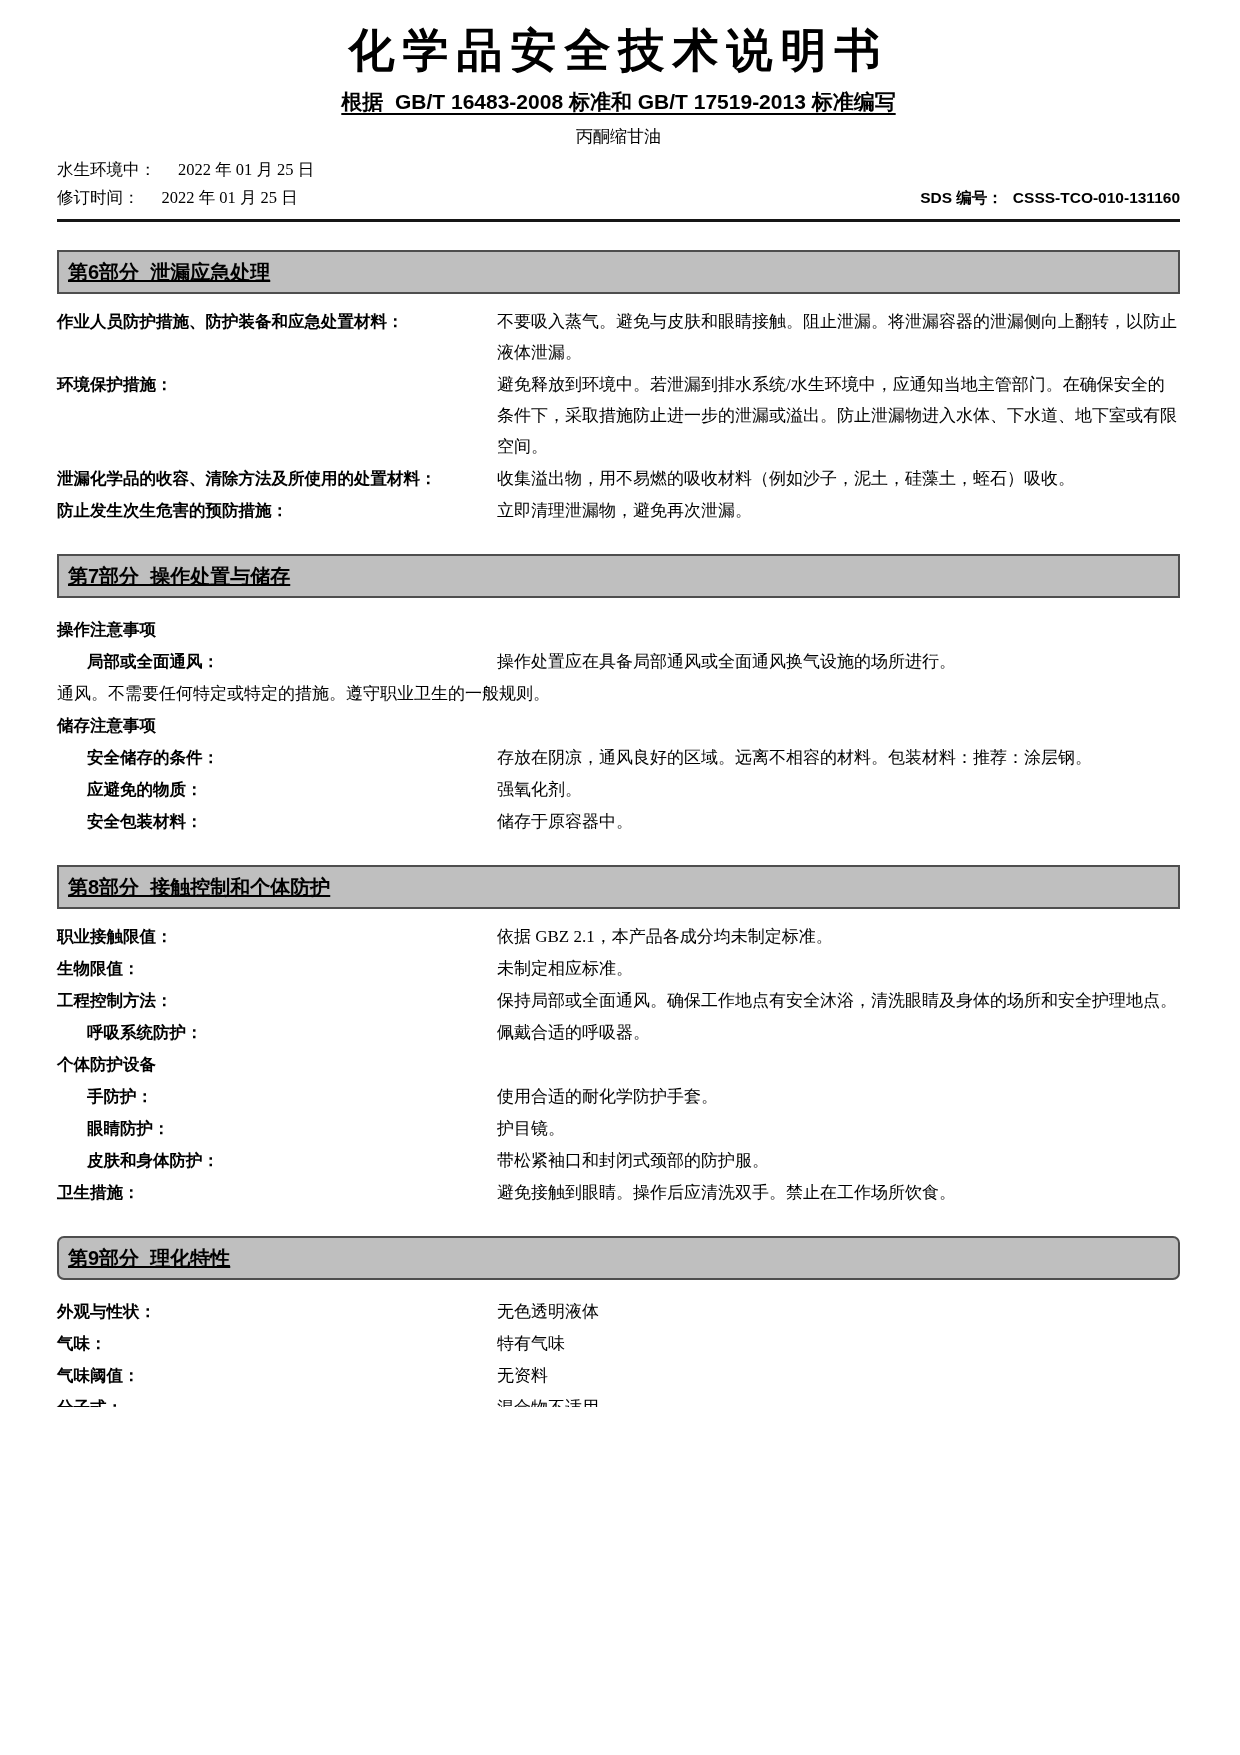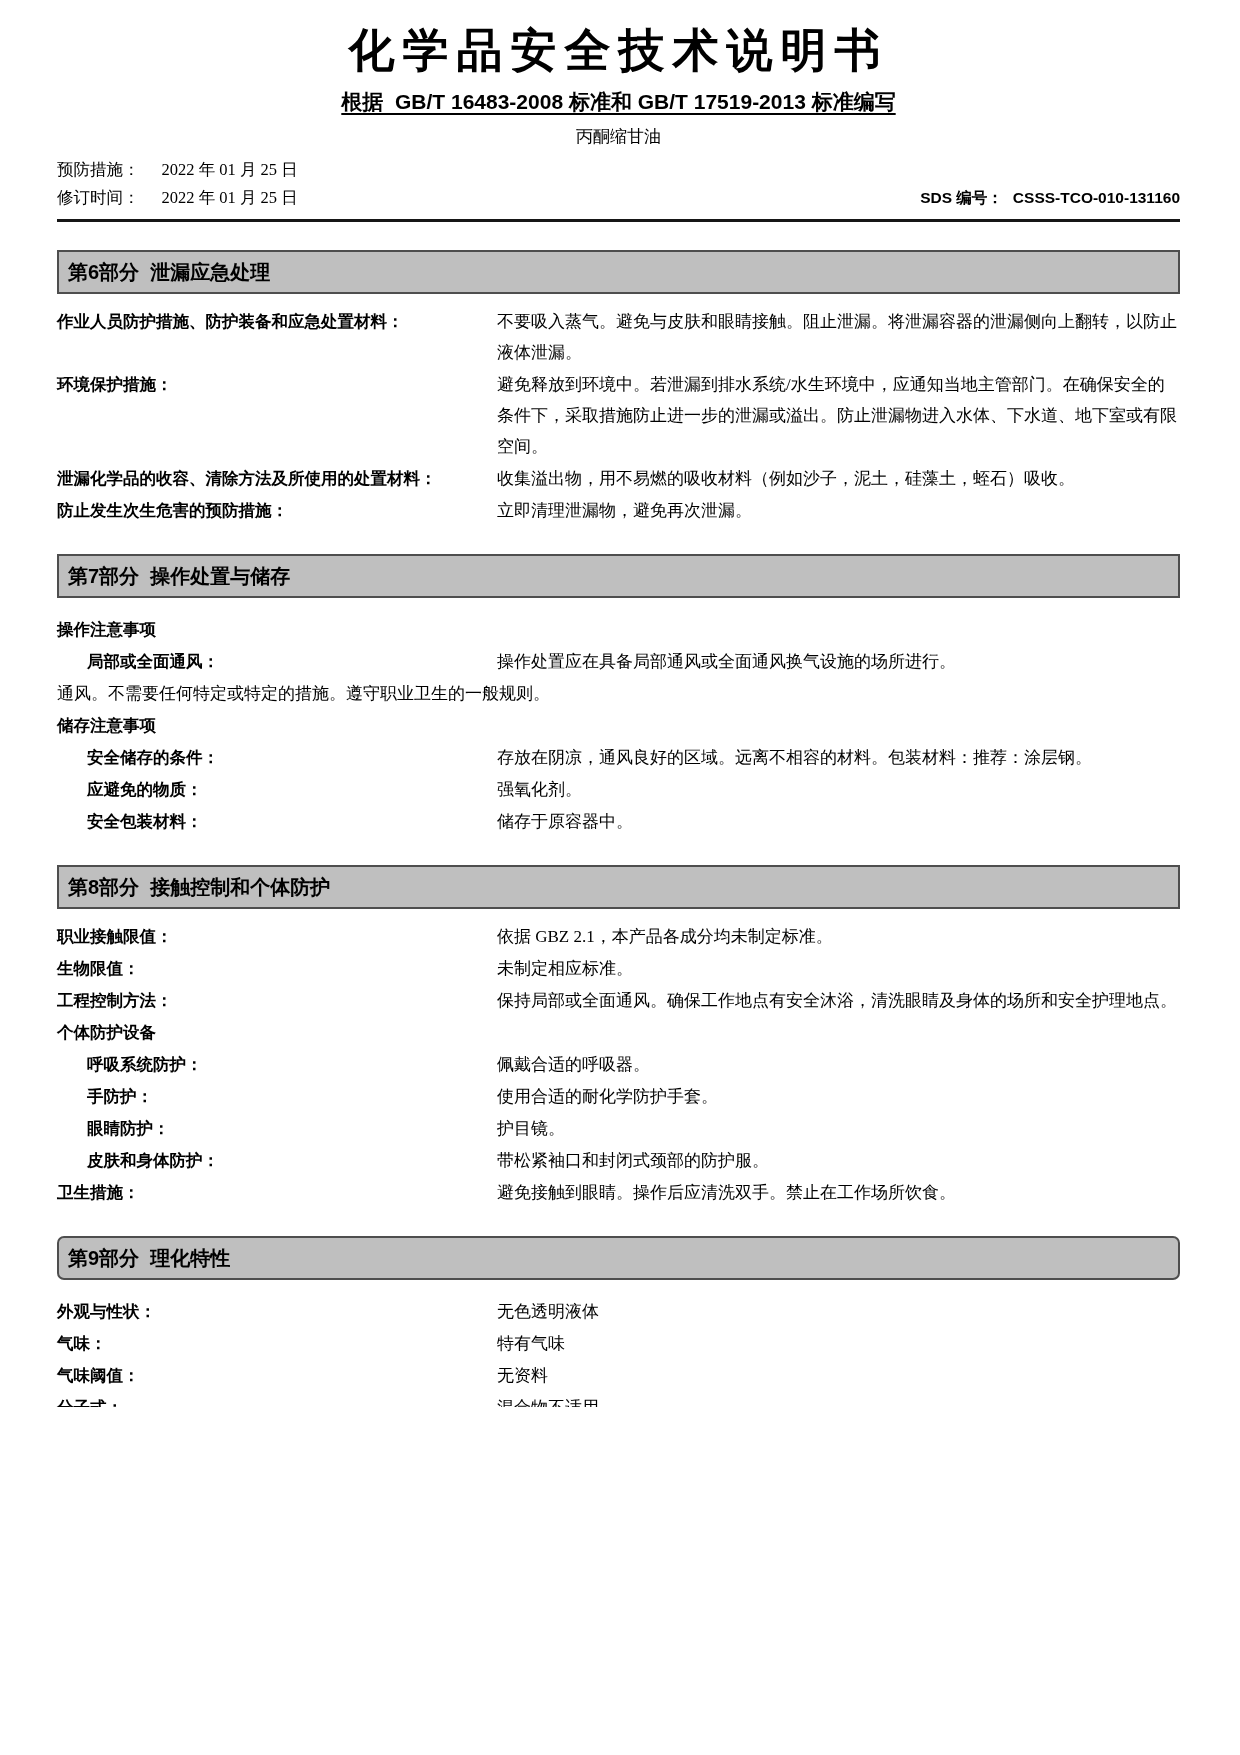--- a/index.html
+++ b/index.html
@@ -53,20 +53,21 @@
     margin-top:28px;
     background:#bfbfbf;
     border:2px solid #4e4e4e;
     height:40px;
     line-height:40px;
     padding-left:9px;
     font-size:20px;
     font-weight:bold;
     white-space:pre;
     font-family:"Liberation Sans", sans-serif;
+    text-decoration:underline;
   }
   .rows { margin-top:12px; }
   .row { display:flex; align-items:flex-start; margin-bottom:1px; }
   .row .label {
     flex:0 0 440px;
     box-sizing:border-box;
     font-weight:bold;
     font-size:16.5px;
     line-height:31px;
     padding-right:6px;
@@ -101,21 +102,21 @@
 <div class="page">
   <div class="content">
 
     <div class="doc-title">化学品安全技术说明书</div>
     <div class="doc-subtitle">根据  GB/T 16483-2008 标准和 GB/T 17519-2013 标准编写</div>
     <div class="product-name">丙酮缩甘油</div>
 
     <div class="meta">
       <div class="meta-row">
         <div>
-          <span class="meta-label">预防措施：</span><span class="meta-value">2022 年 01 月 25 日</span>
+          <span class="meta-label">水生环境中：</span><span class="meta-value">2022 年 01 月 25 日</span>
         </div>
       </div>
       <div class="meta-row">
         <div>
           <span class="meta-label">修订时间：</span><span class="meta-value">2022 年 01 月 25 日</span>
         </div>
         <div class="sds-no">
           <span class="meta-label">SDS 编号：</span><span class="meta-value">CSSS-TCO-010-131160</span>
         </div>
       </div>
@@ -200,31 +201,31 @@
   <div class="row">
     <div class="label">生物限值：</div>
     <div class="value">未制定相应标准。</div>
   </div>
 
   <div class="row">
     <div class="label">工程控制方法：</div>
     <div class="value">保持局部或全面通风。确保工作地点有安全沐浴，清洗眼睛及身体的场所和安全护理地点。</div>
   </div>
 
+  <div class="row indent">
+    <div class="label">呼吸系统防护：</div>
+    <div class="value">佩戴合适的呼吸器。</div>
+  </div>
+
   <div class="row subheading">
     <div class="label">个体防护设备</div>
     <div class="value"></div>
   </div>
 
   <div class="row indent">
-    <div class="label">呼吸系统防护：</div>
-    <div class="value">佩戴合适的呼吸器。</div>
-  </div>
-
-  <div class="row indent">
     <div class="label">手防护：</div>
     <div class="value">使用合适的耐化学防护手套。</div>
   </div>
 
   <div class="row indent">
     <div class="label">眼睛防护：</div>
     <div class="value">护目镜。</div>
   </div>
 
   <div class="row indent">

